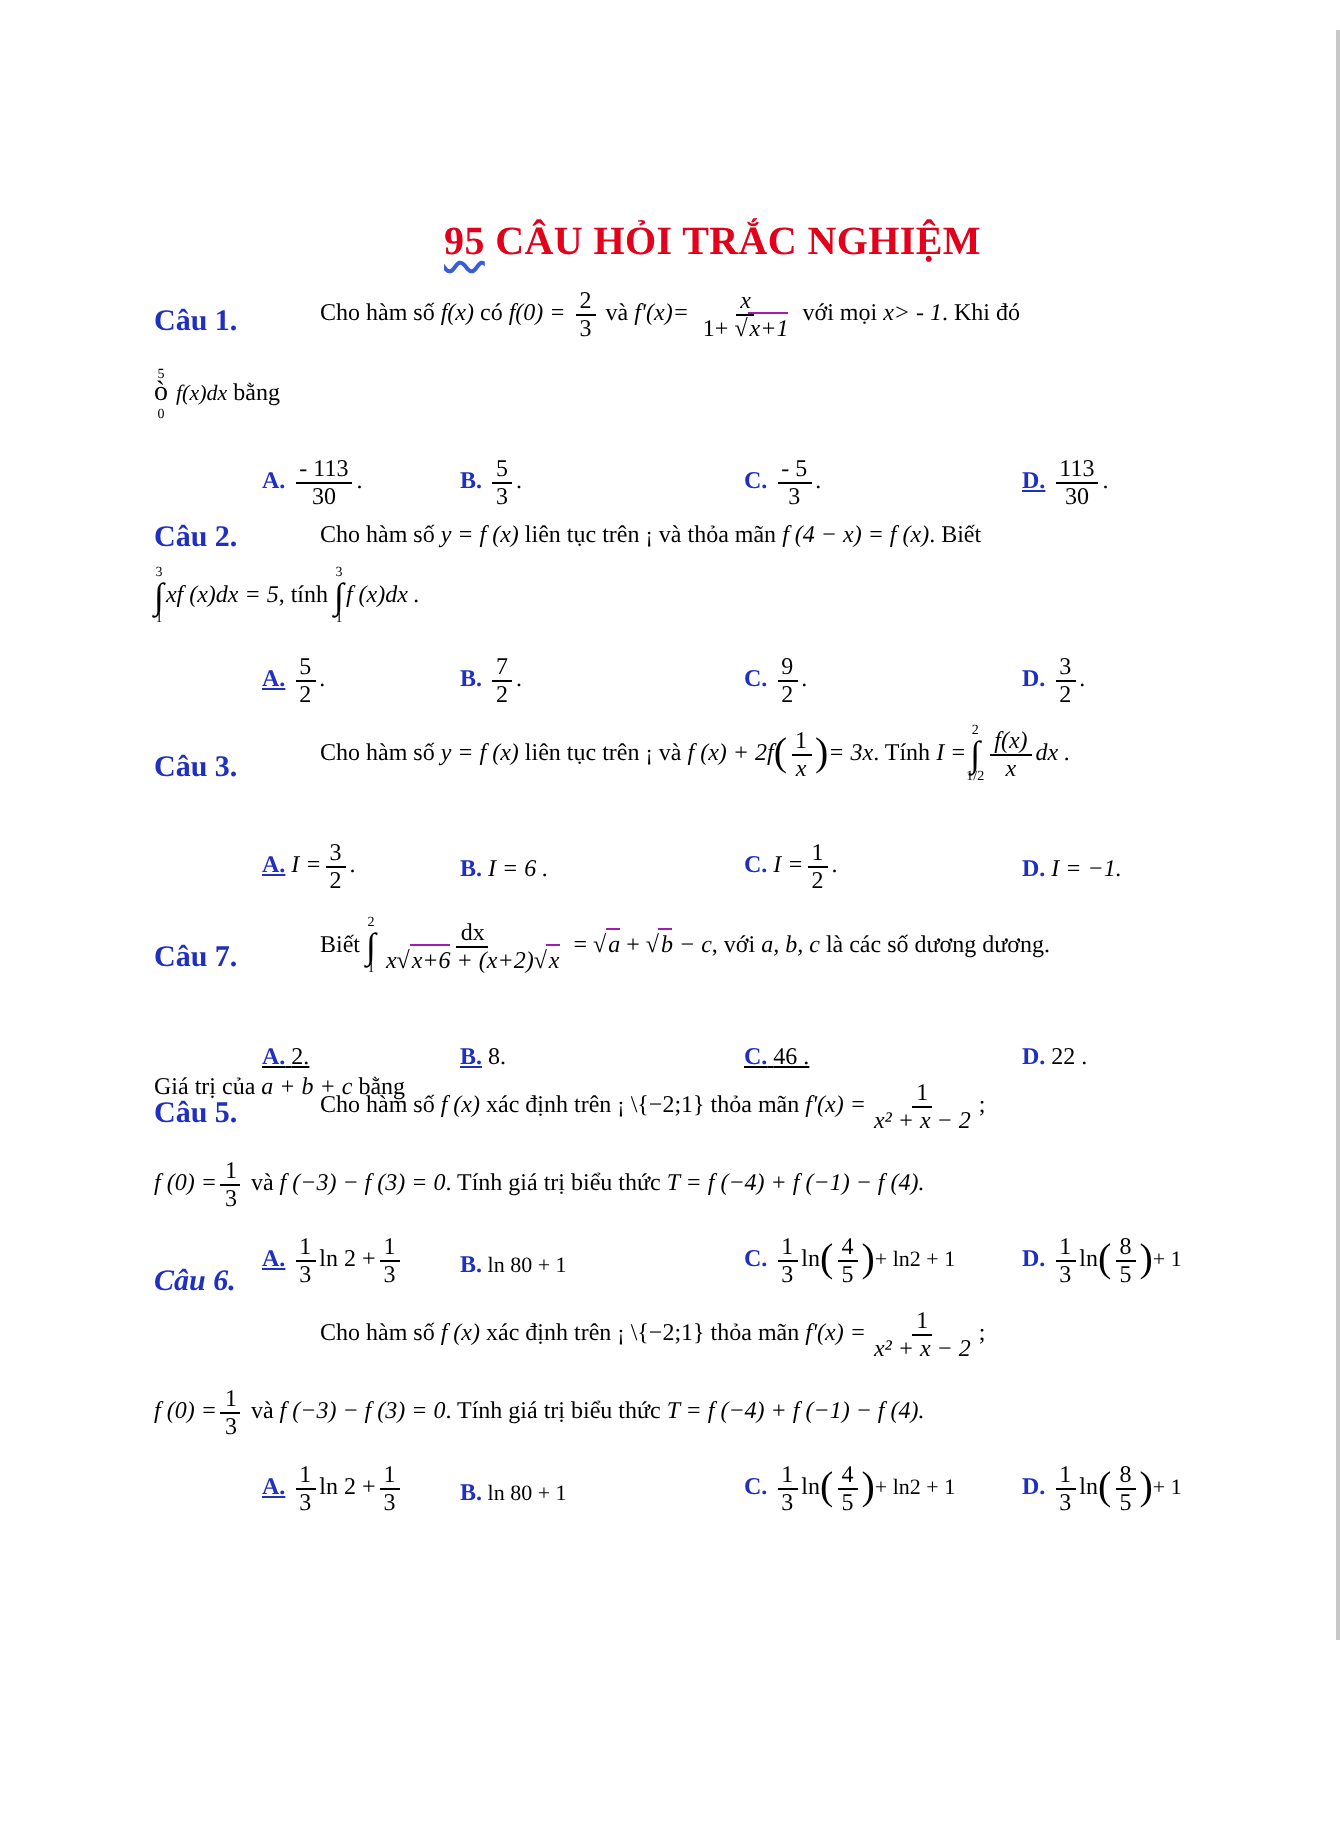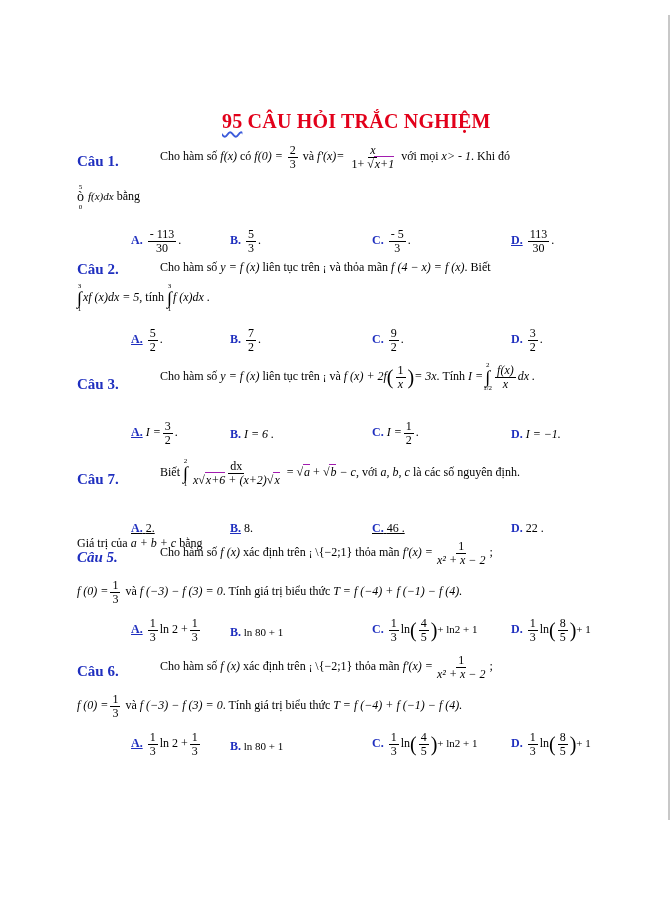--- a/index.html
+++ b/index.html
@@ -152,34 +152,34 @@
   <span class="int">
       <span>2</span>
       <span class="s">∫</span>
       <span>1</span>
     </span><span class="frac">
       <span class="n">dx</span>
       <span class="d it"><span>x</span>√<span class="sqrt">x+6</span><span> + (x+2)</span>√<span class="sqrt">x</span></span>
     </span>
   <span>= </span>√<span class="sqrt it">a</span><span> + </span>√<span class="sqrt it">b</span><span class="it"> − c</span><span>, với</span>
   <span class="it">a, b, c</span>
-  <span>là các số nguyên định.</span>
+  <span>là các số dương dương.</span>
 </div>
 <div class="abs" style="left:77px;top:502px;margin-top:34px;">
   <span>Giá trị của</span>
   <span class="it">a + b + c</span>
   <span>bằng</span>
 </div>
 
 <div class="abs" style="left:131px;top:521px;text-decoration:underline;"><span class="opt">A.</span> <span>2.</span></div>
 <div class="abs" style="left:230px;top:521px;"><span class="opt ans">B.</span> <span>8.</span></div>
 <div class="abs" style="left:372px;top:521px;text-decoration:underline;"><span class="opt">C.</span> <span>46 .</span></div>
 <div class="abs" style="left:511px;top:521px;"><span class="opt">D.</span> <span>22 .</span></div>
 
-<div class="abs qlabel" style="left:77px;top:549px;font-style:italic;">Câu 5.</div>
+<div class="abs qlabel" style="left:77px;top:549px;">Câu 5.</div>
 <div class="abs" style="left:160px;top:540px;">
   <span>Cho hàm số</span>
   <span class="it">f (x)</span>
   <span>xác định trên</span>
   <span class="small">¡</span>
   <span>\{−2;1}</span>
   <span>thỏa mãn</span>
   <span class="it">f'(x) =</span><span class="frac">
       <span class="n">1</span>
       <span class="d it">x² + x − 2</span>
@@ -211,21 +211,21 @@
       <span class="d">5</span>
     </span><span class="paren">)</span><span class="small">+ ln2 + 1</span></div>
 <div class="abs" style="left:511px;top:617px;"><span class="opt">D.</span> <span class="frac">
       <span class="n">1</span>
       <span class="d">3</span>
     </span><span>ln</span><span class="paren">(</span><span class="frac">
       <span class="n">8</span>
       <span class="d">5</span>
     </span><span class="paren">)</span><span class="small">+ 1</span></div>
 
-<div class="abs qlabel" style="left:77px;top:663px;">Câu 6.</div>
+<div class="abs qlabel" style="left:77px;top:633px;font-style:italic;">Câu 6.</div>
 <div class="abs" style="left:160px;top:654px;">
   <span>Cho hàm số</span>
   <span class="it">f (x)</span>
   <span>xác định trên</span>
   <span class="small">¡</span>
   <span>\{−2;1}</span>
   <span>thỏa mãn</span>
   <span class="it">f'(x) =</span><span class="frac">
       <span class="n">1</span>
       <span class="d it">x² + x − 2</span>

